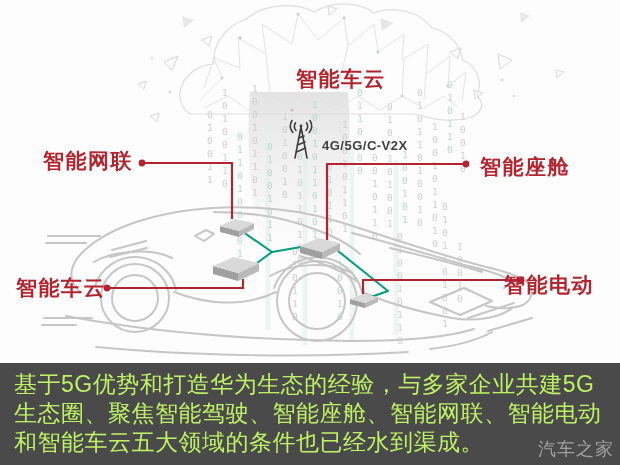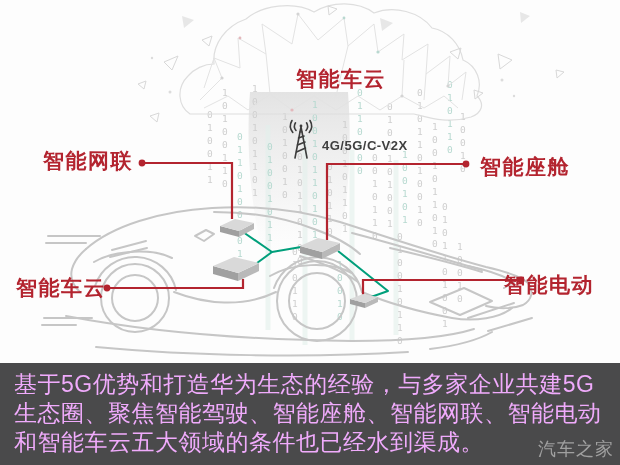--- a/index.html
+++ b/index.html
@@ -18,21 +18,21 @@
   }
   .standard-text{
     position:absolute;left:322px;top:138px;
     font-weight:bold;font-size:13px;color:#3f3f3f;letter-spacing:.5px;
   }
   .caption{
     position:absolute;left:0;top:363px;width:620px;height:102px;
     background:var(--banner-bg);box-sizing:border-box;padding:7px 10px 0 14px;
   }
   .caption-line{
-    color:#f0abfc;font-size:23px;line-height:29px;letter-spacing:.5px;
+    color:#bef264;font-size:23px;line-height:29px;letter-spacing:.5px;
     white-space:nowrap;
   }
   .watermark{
     position:absolute;right:6px;bottom:4px;font-size:18px;color:#a0a0a0;
     letter-spacing:1px;
   }
   .cloud-line{stroke:#dedede;stroke-width:1.2;fill:none;}
   .mesh-line{stroke:#e3e3e3;stroke-width:1;fill:none;}
   .tri{stroke:#d8d8d8;stroke-width:1;fill:none;}
   .tri-filled{fill:#e7e7e7;stroke:none;}

